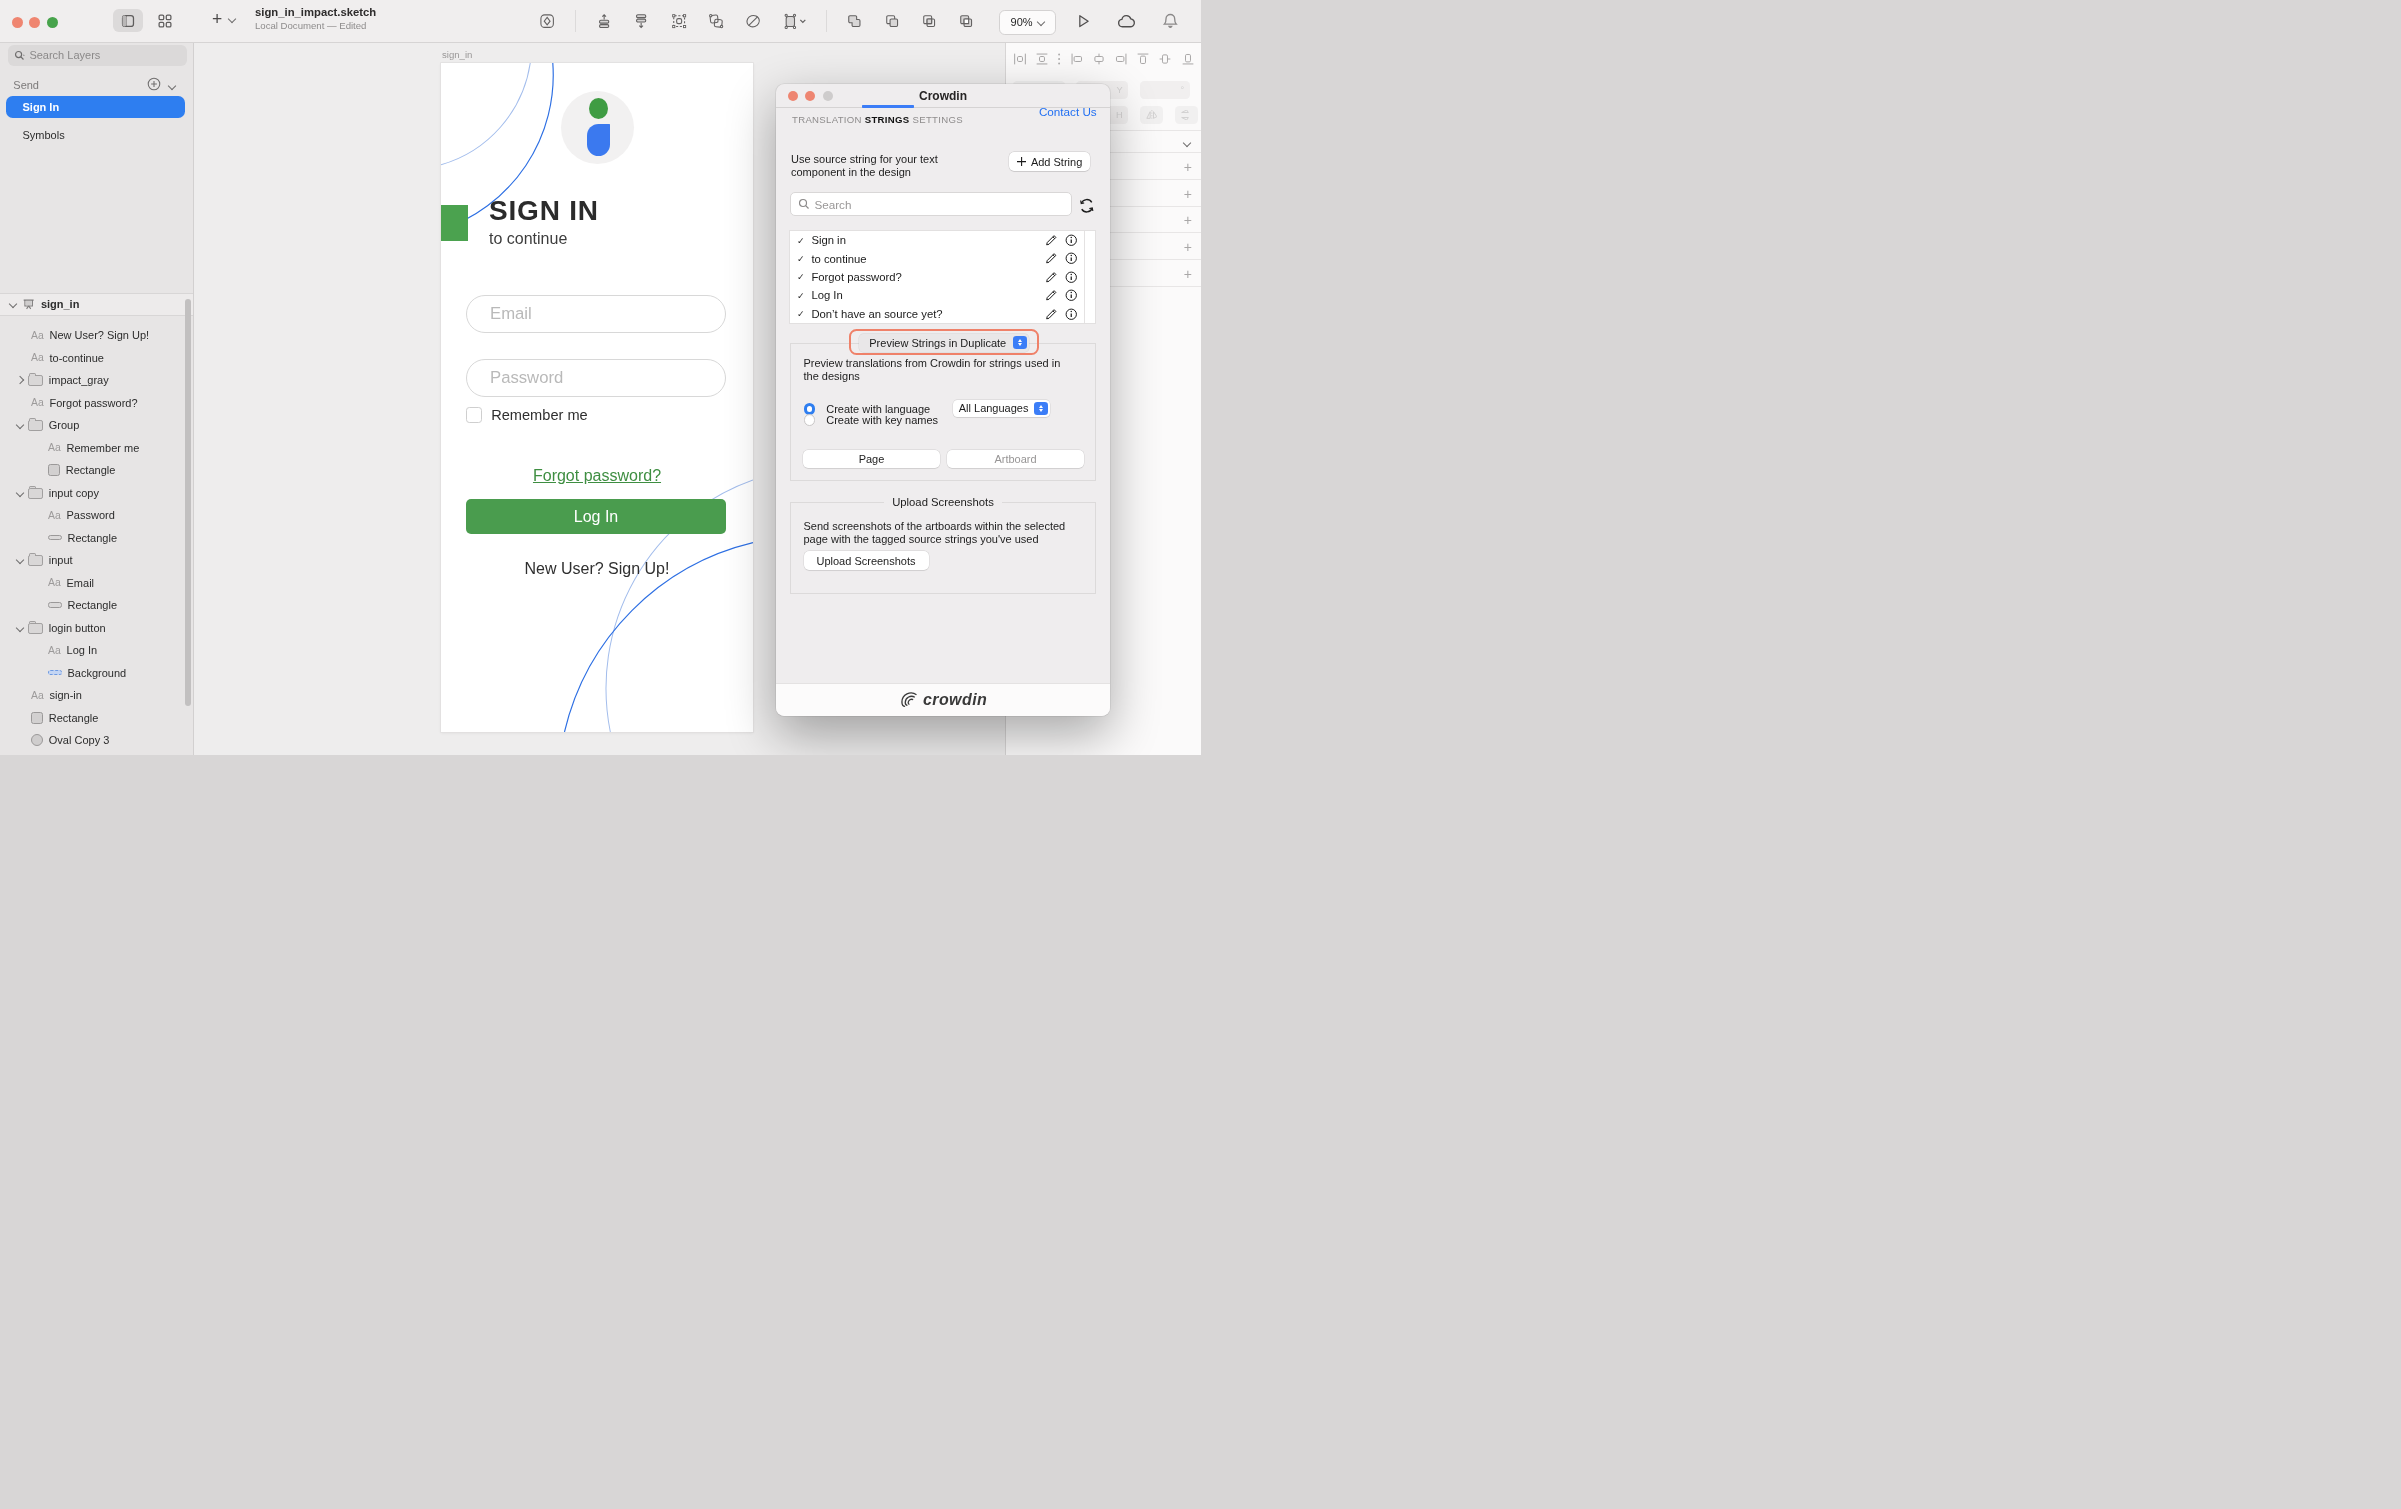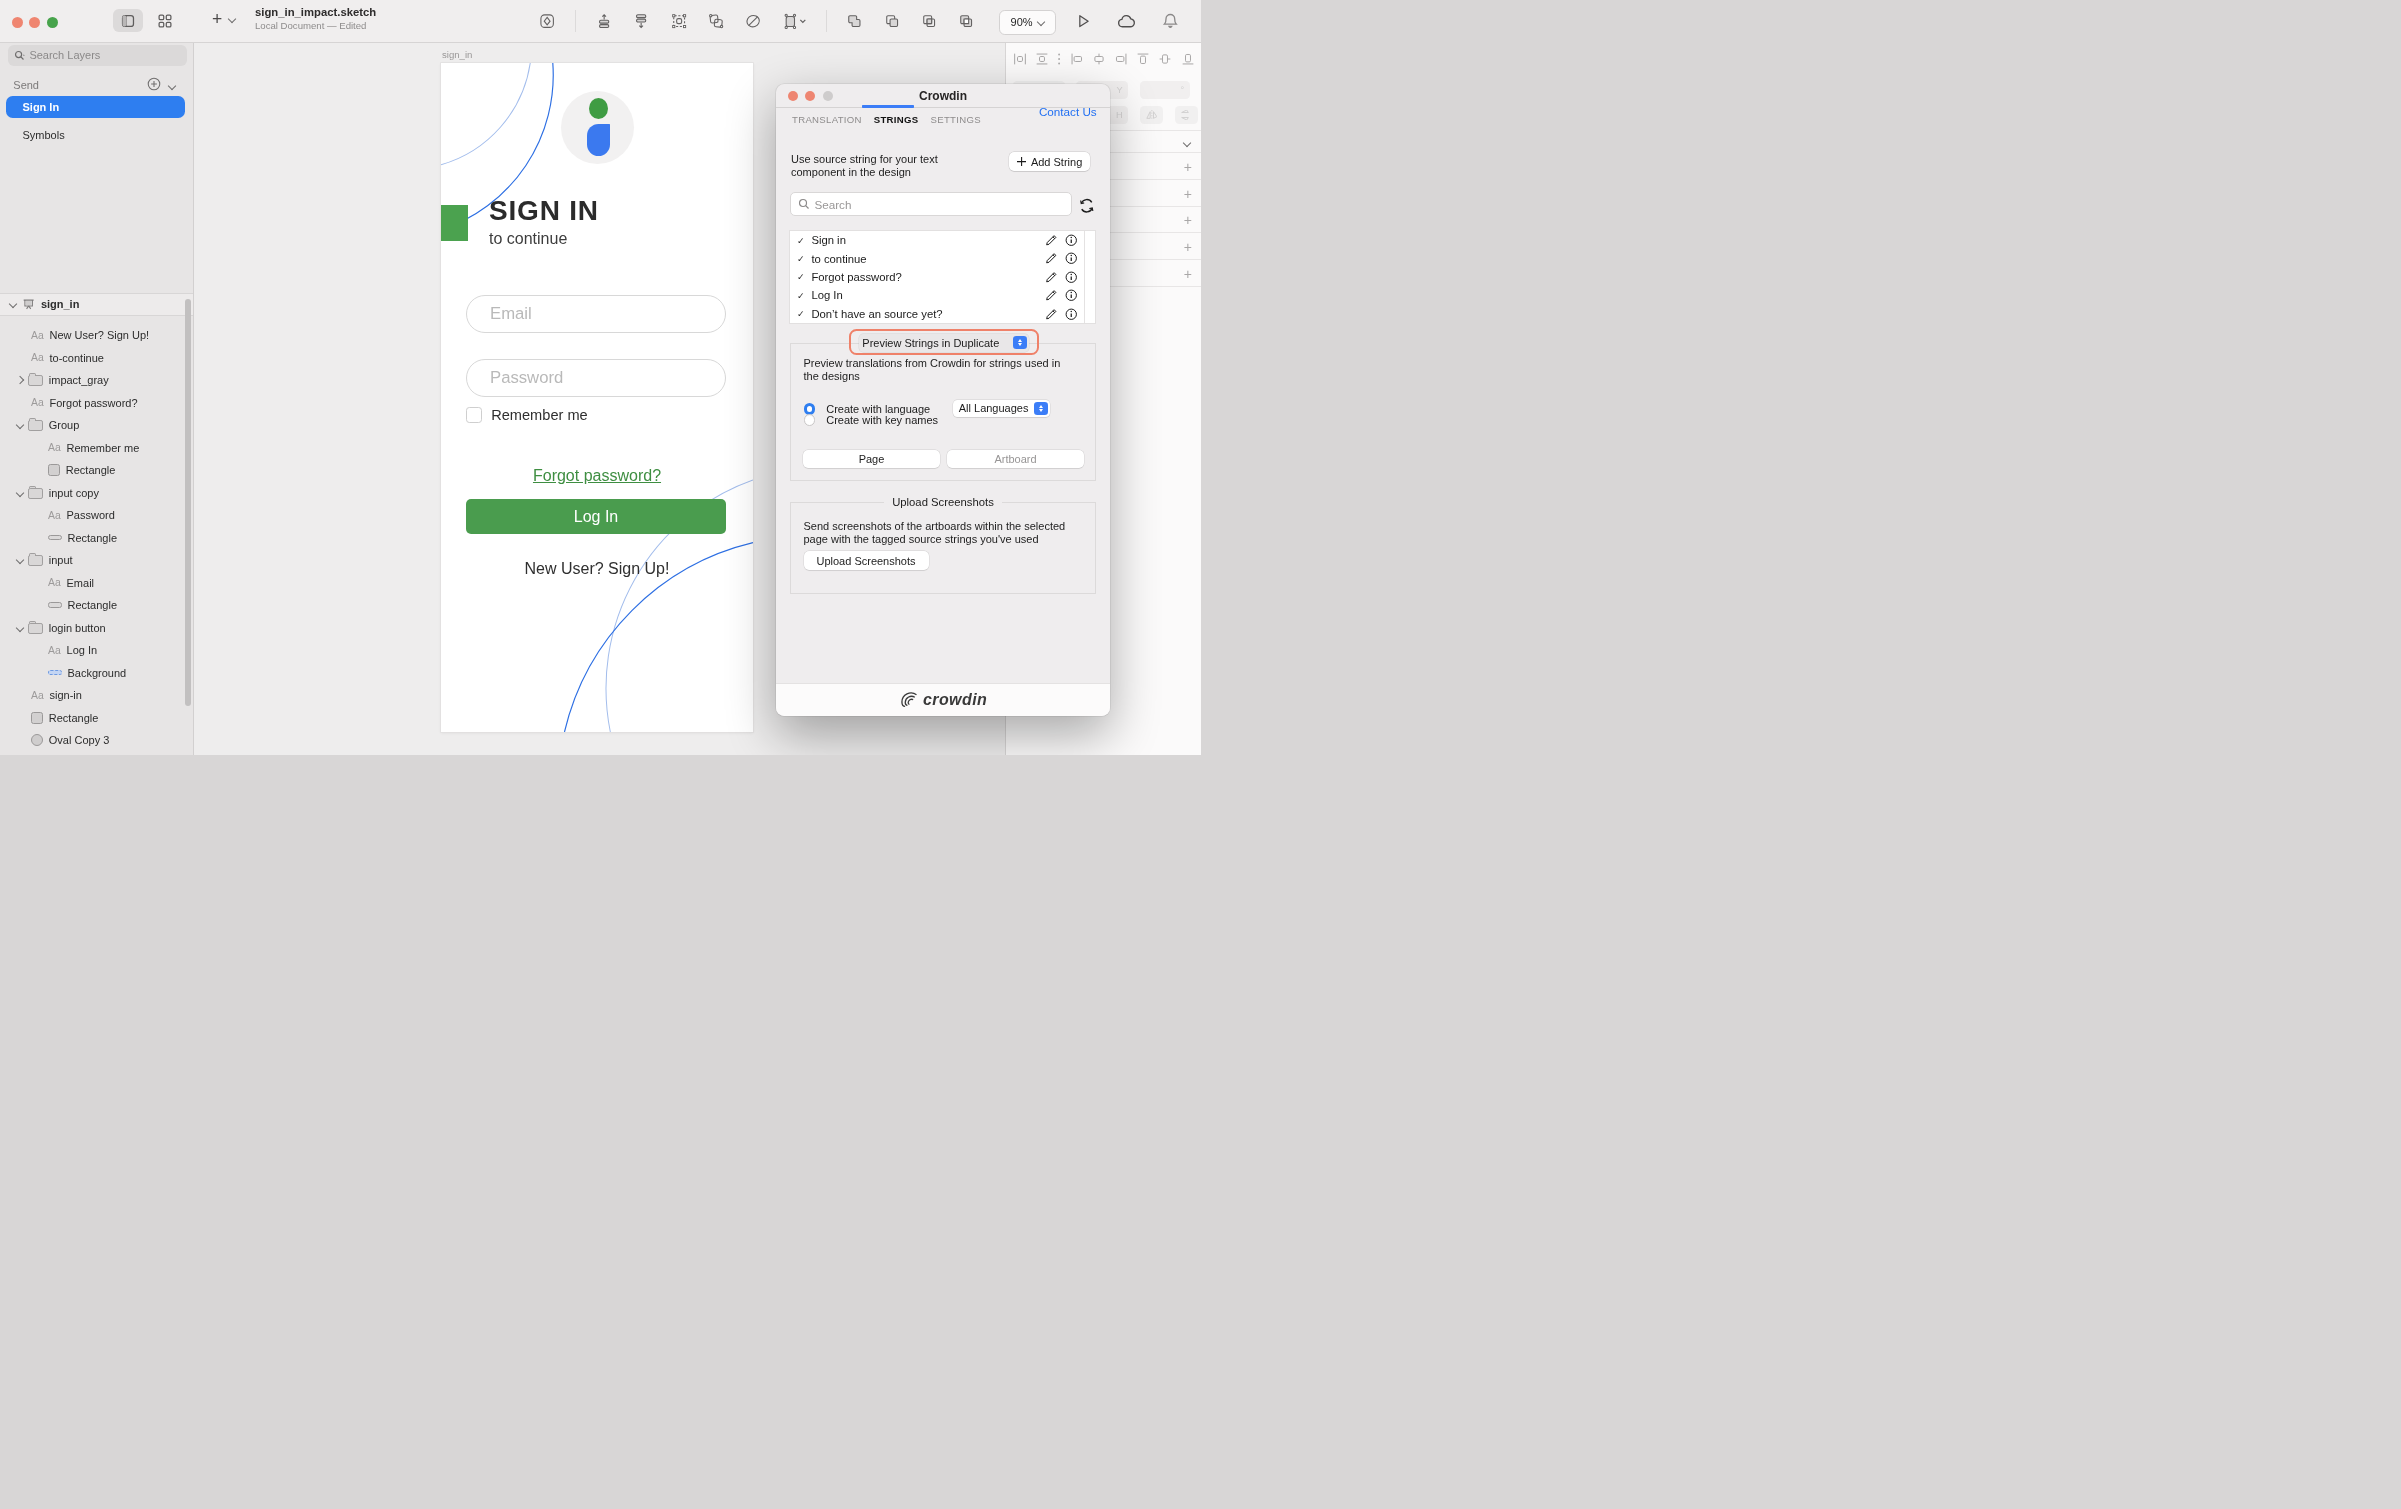--- a/index.html
+++ b/index.html
@@ -104,21 +104,21 @@
   
   .dialog{position:absolute;left:776px;top:84px;width:334px;height:632px;background:#efedee;
       border-radius:8.3px;box-shadow:0 18.3px 50px rgba(0,0,0,.33),0 0 0 0.8px rgba(0,0,0,.08);z-index:50}
   .dlg-titlebar{position:absolute;left:0;top:0;width:100%;height:22.5px;border-bottom:0.8px solid #d5d3d3}
   .dlg-title{position:absolute;left:0;top:5px;width:100%;text-align:center;font-size:12px;font-weight:700;color:#262424}
   .dtl{position:absolute;top:6.7px;width:10px;height:10px;border-radius:50%}
   .dtl.a{left:11.7px;background:#ee8571}
   .dtl.b{left:29px;background:#ee8571}
   .dtl.c{left:47px;background:#cecccc}
   .tab-indicator{position:absolute;left:86px;top:21px;width:52px;height:2.5px;background:#3b7df7;border-radius:0.8px}
-  .dlg-tabs{position:absolute;left:16px;top:30px;display:flex;gap:12px;font-size:9.6px;letter-spacing:0.3px;color:#8e8c8c}
+  .dlg-tabs{position:absolute;left:16px;top:30px;display:flex;gap:3px;font-size:9.6px;letter-spacing:0.3px;color:#8e8c8c}
   .dlg-tabs .active{color:#111;font-weight:700}
   .contact{position:absolute;right:13.3px;top:21px;font-size:11.7px;color:#2270f2}
   .intro{position:absolute;left:15px;top:69px;width:192px;font-size:11px;line-height:13px;color:#1d1d1d}
   .add-btn{position:absolute;left:233px;top:68px;width:81px;height:19px;background:#fff;border-radius:5px;
       box-shadow:0 0 0 0.4px rgba(0,0,0,.15),0 0.8px 0.8px rgba(0,0,0,.08);display:flex;align-items:center;
       justify-content:center;gap:5px;font-size:11px;color:#1b1b1b}
   .dlg-search{position:absolute;left:14px;top:108px;width:282px;height:24px;background:#fff;
       border:0.8px solid #d9d7d7;border-radius:5px;box-sizing:border-box;display:flex;align-items:center;
       padding-left:6.7px;gap:5px}
   .dlg-search .ph{font-size:11.7px;color:#9a9898}
@@ -128,21 +128,21 @@
   .str-list::after{content:'';position:absolute;right:11px;top:0;bottom:0;width:0.8px;background:#e4e2e2}
   .srow{display:flex;align-items:center;padding:0 18.3px 0 6.7px;font-size:11.3px;color:#1b1b1b}
   .srow .chk{font-size:9.2px;margin-right:6.7px;color:#2f2f2f}
   .srow .txt{flex:1}
   .srow .act{display:flex;gap:7.5px;align-items:center;color:#1c1c1c}
   .annotation{position:absolute;left:73px;top:245px;width:190px;height:26px;border:2.5px solid #ef8169;
       border-radius:7.5px;box-sizing:border-box;z-index:3}
   .preview-select{position:absolute;left:83px;top:250px;width:170px;height:17.5px;background:#e9e7e8;
       border-radius:4.2px;box-shadow:0 0 0 0.4px rgba(0,0,0,.1);display:flex;align-items:center;
       justify-content:flex-end;z-index:4;font-size:11px;color:#1b1b1b}
-  .preview-select .lbl{flex:1;text-align:left;padding-left:3.3px}
+  .preview-select .lbl{flex:1;text-align:center;padding-left:3.3px}
   .stepper{width:13.3px;height:13.3px;background:#3b7df7;border-radius:3.3px;margin-right:2.5px;flex:none;
       display:flex;flex-direction:column;align-items:center;justify-content:center;gap:0.8px}
   .stepper i{display:block;width:0;height:0;border-left:2.9px solid transparent;border-right:2.9px solid transparent}
   .stepper .up{border-bottom:3.3px solid #fff}
   .stepper .dn{border-top:3.3px solid #fff}
   .group-panel{position:absolute;left:14px;top:259px;width:306px;height:138px;border:0.8px solid #dcdada;box-sizing:border-box}
   .preview-desc{position:absolute;left:27.5px;top:273px;width:275px;font-size:11px;line-height:13.3px;color:#1d1d1d}
   .radio-row{position:absolute;left:27.5px;display:flex;align-items:center;gap:11px;font-size:11px;color:#1b1b1b}
   .rr1{top:319px}
   .rr2{top:330px}

